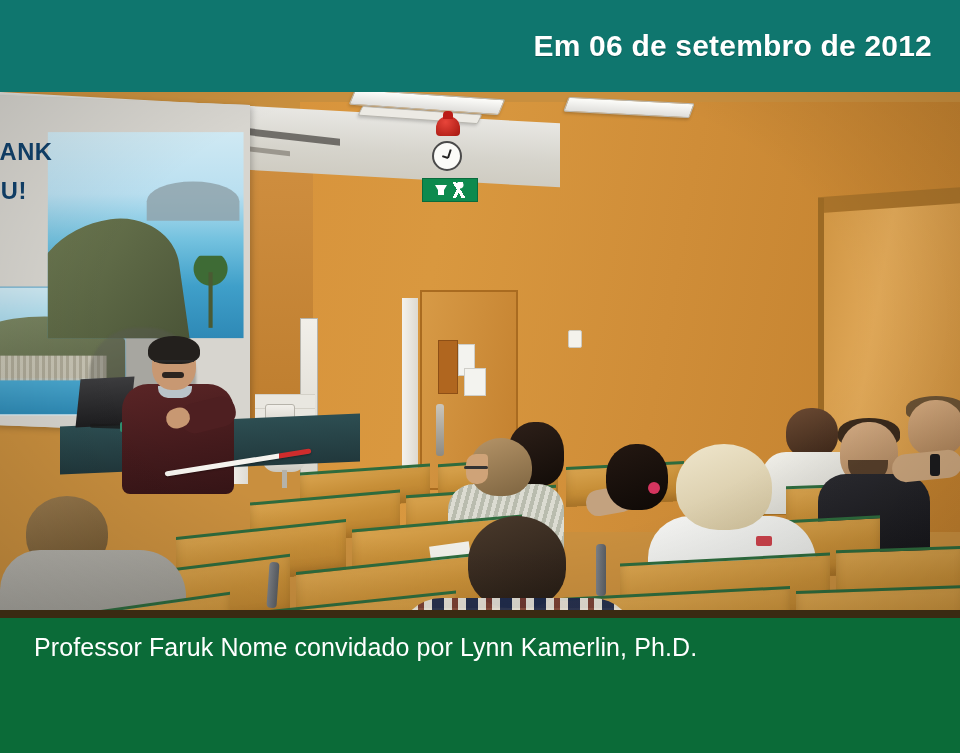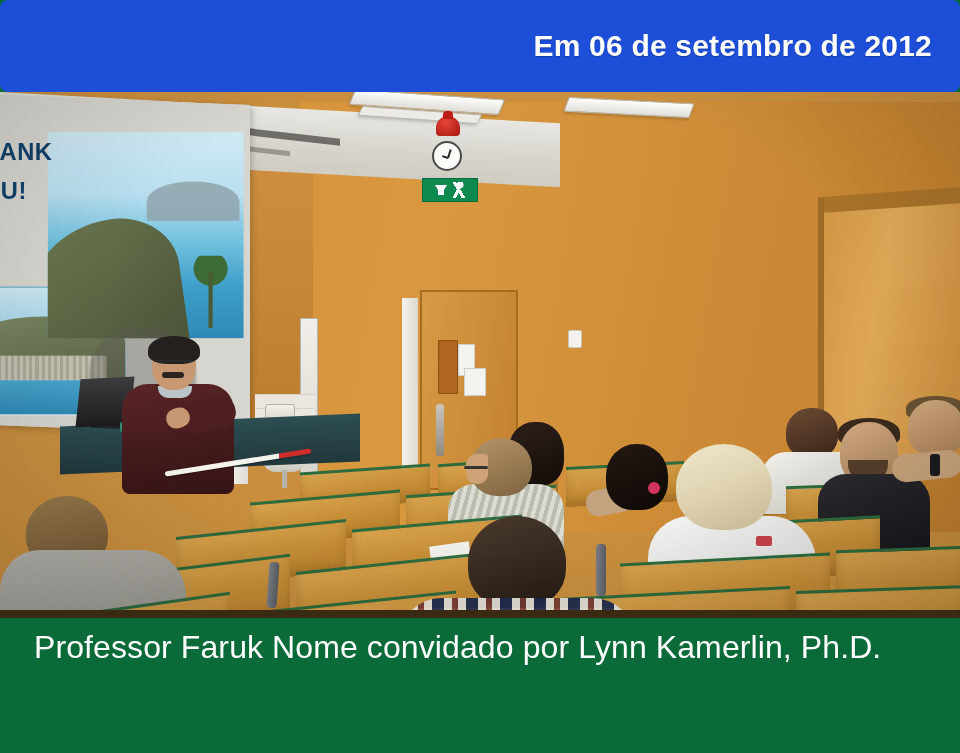--- a/index.html
+++ b/index.html
@@ -20,26 +20,25 @@
     background: #0b6b38;
     overflow: hidden;
   }
 
   
   .header-band {
     position: absolute;
     left: 0; top: 0;
     width: 960px;
     height: 92px;
-    background: #1d4ed8;
+    background: #0f766e;
     display: flex;
     align-items: center;
     justify-content: flex-end;
     padding-right: 28px;
-    border-radius: 8px;
   }
   .header-title {
     color: #ffffff;
     font-size: 30px;
     font-weight: 600;
     letter-spacing: 0.2px;
     white-space: nowrap;
     text-shadow: 0 1px 1px rgba(0,0,0,0.25);
   }
 
@@ -526,21 +525,21 @@
   }
   .caption-band {
     position: absolute;
     left: 0; top: 618px;
     width: 960px; height: 135px;
     background: #0b6b38;
     padding: 10px 26px 0 34px;
   }
   .caption-line {
     color: #ffffff;
-    font-size: 32px;
+    font-size: 25px;
     font-weight: 400;
     line-height: 38px;
     white-space: nowrap;
     letter-spacing: 0.1px;
   }
 </style>
 </head>
 <body>
 
 <div class="poster">

